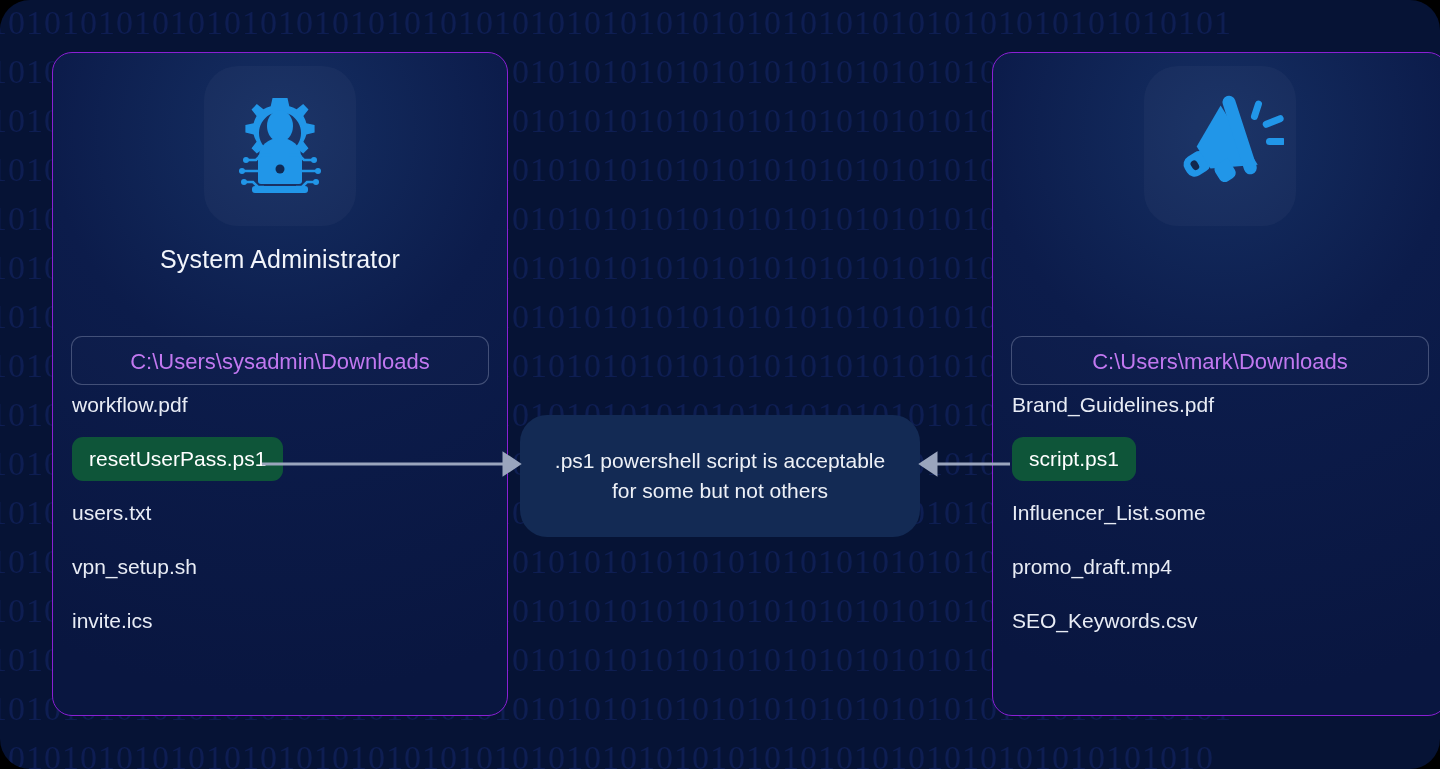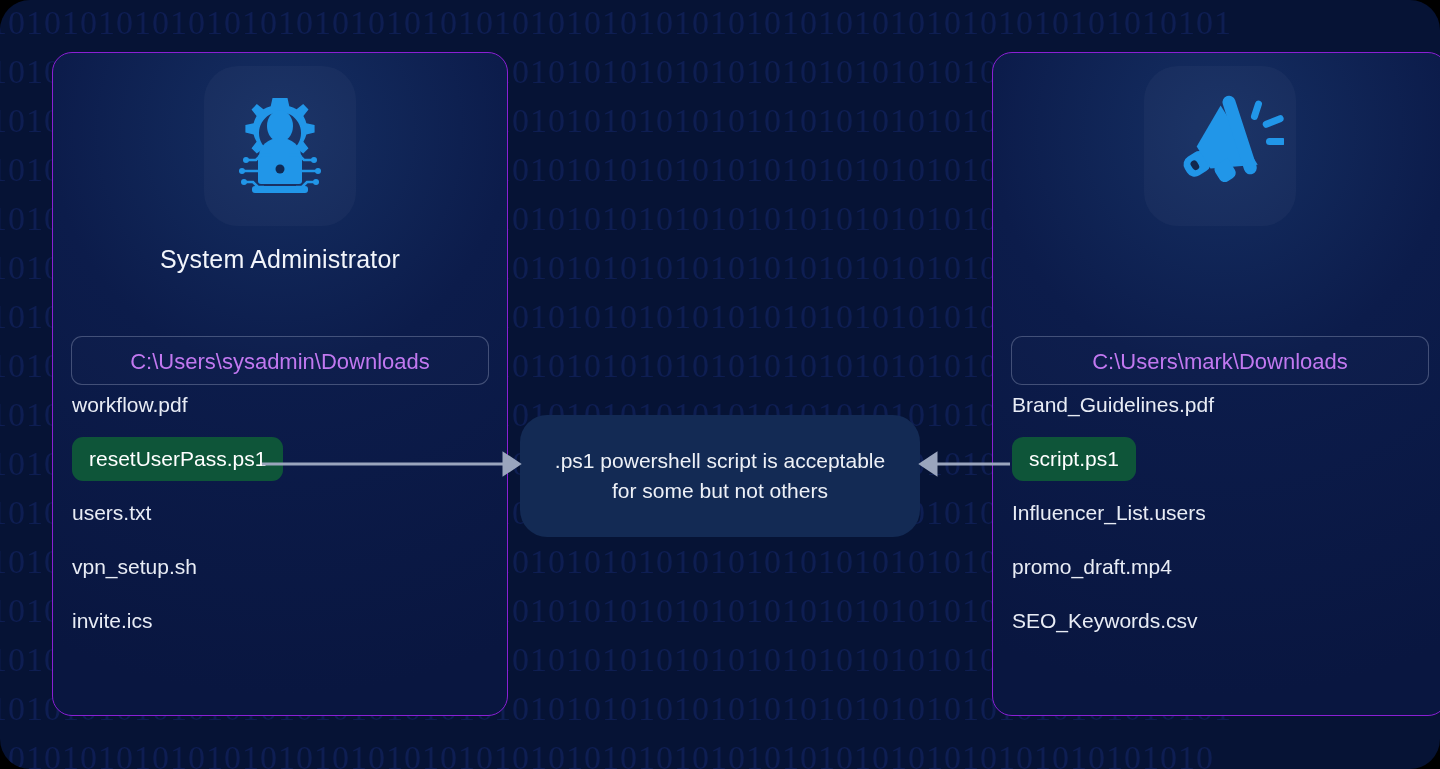--- a/index.html
+++ b/index.html
@@ -272,21 +272,21 @@
     </div>
     <div class="path-pill">C:\Users\mark\Downloads</div>
     <div class="file-list">
         <div class="file-row">
           <span class="file-name">Brand_Guidelines.pdf</span>
         </div>
         <div class="file-row highlight">
           <span class="chip">script.ps1</span>
         </div>
         <div class="file-row">
-          <span class="file-name">Influencer_List.users</span>
+          <span class="file-name">Influencer_List.some</span>
         </div>
         <div class="file-row">
           <span class="file-name">promo_draft.mp4</span>
         </div>
         <div class="file-row">
           <span class="file-name">SEO_Keywords.csv</span>
         </div>
       </div>
   </div>
 

